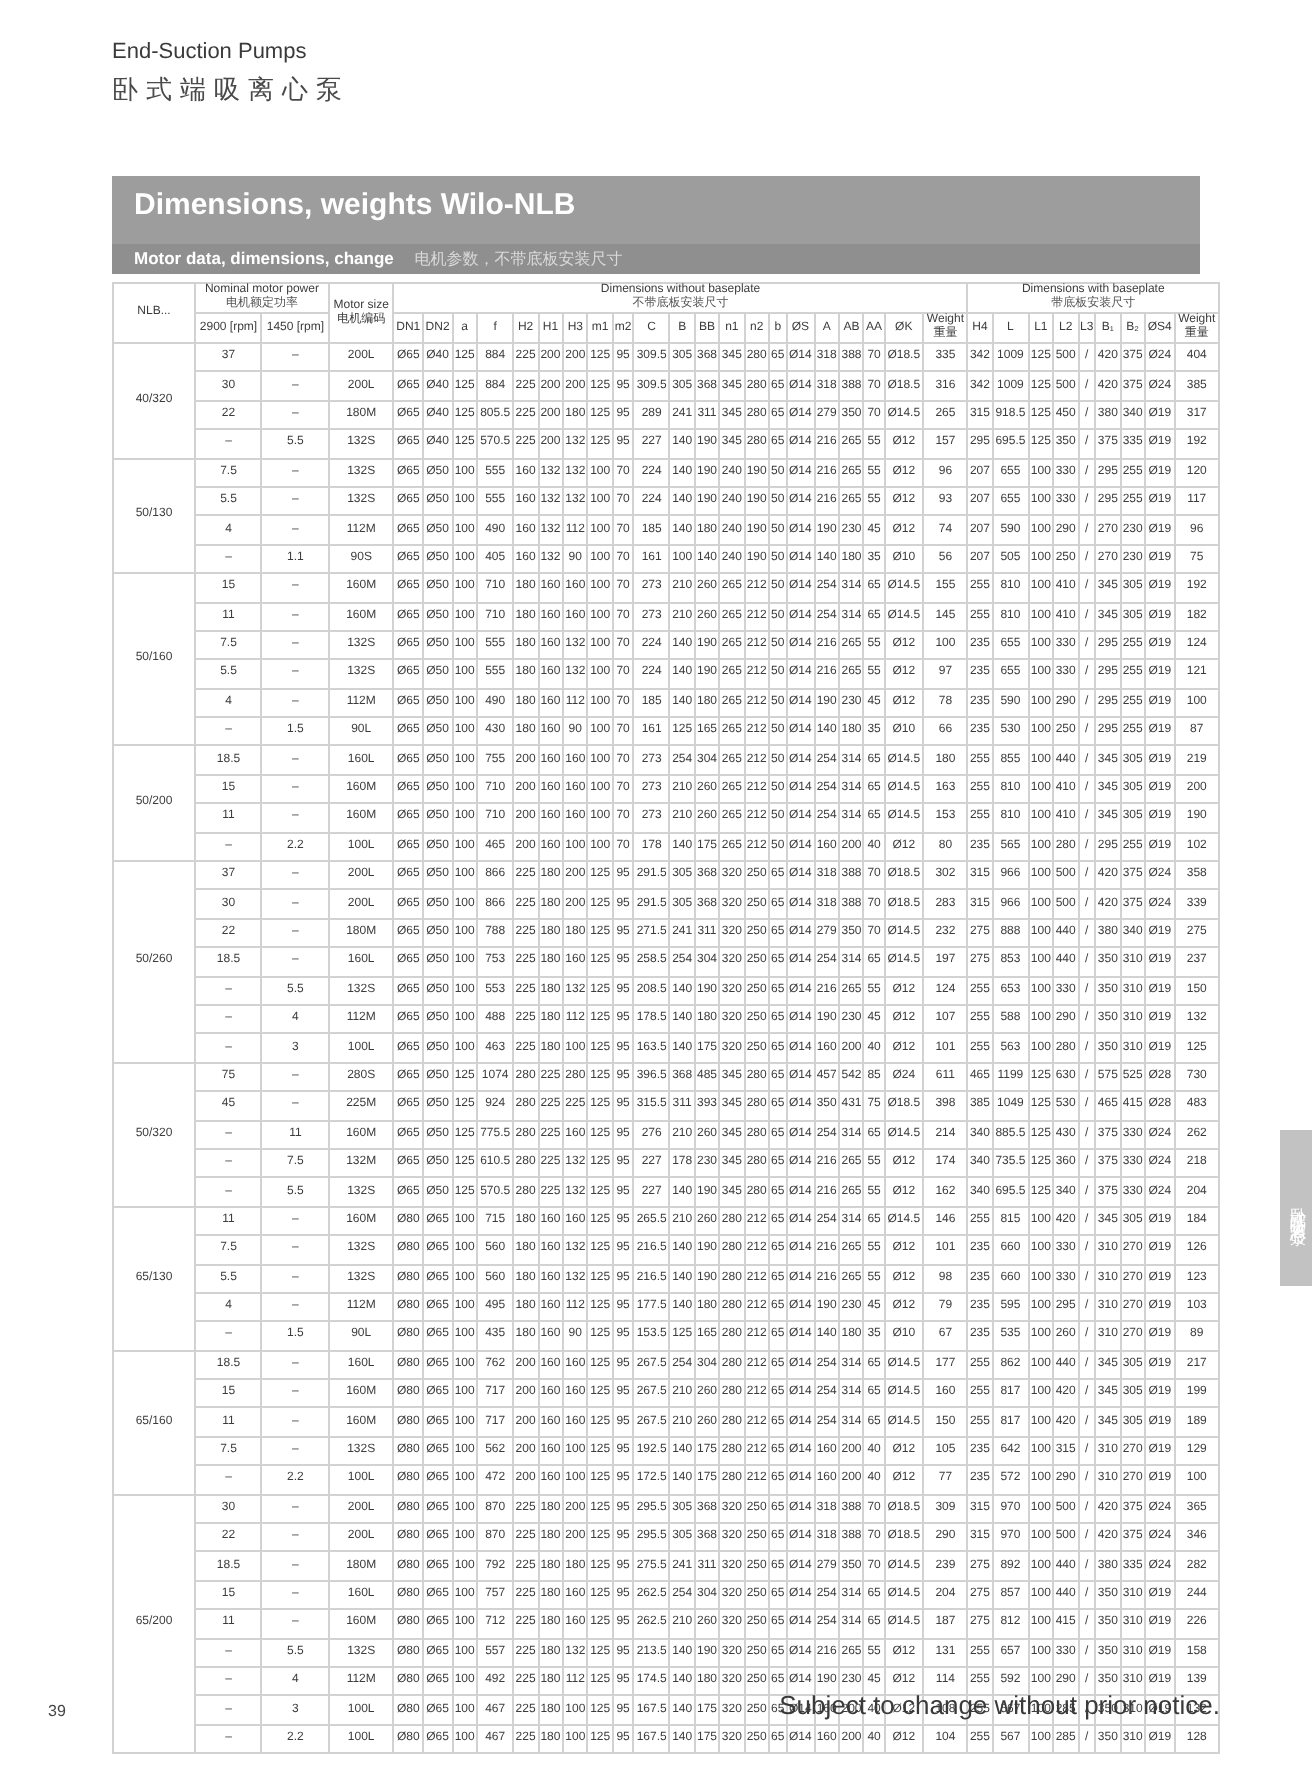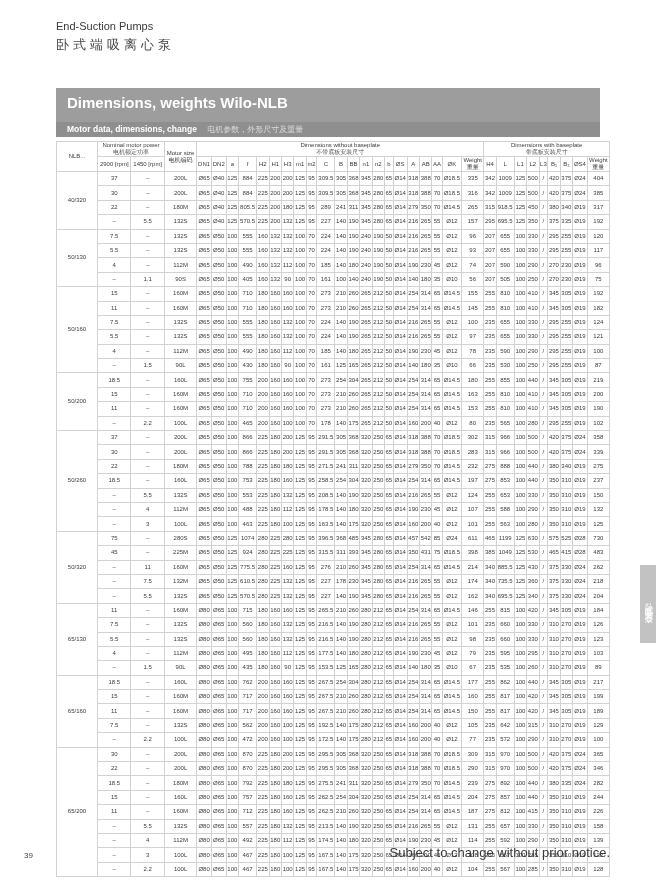--- a/index.html
+++ b/index.html
@@ -53,21 +53,21 @@
 
 <div class="page">
 
   <div class="hdr-en">End-Suction Pumps</div>
   <div class="hdr-zh">卧式端吸离心泵</div>
 
   <div class="title-bar">Dimensions, weights Wilo-NLB</div>
 
   <div class="sub-bar">
     <span class="en">Motor data, dimensions, change</span>
-    <span class="zh">电机参数，外形尺寸及重量</span>
+    <span class="zh">电机参数，不带底板安装尺寸</span>
   </div>
 
   <table class="dims">
     <thead>
       <tr>
         <th class="corner" rowspan="2">NLB...</th>
         <th class="grp-hdr" colspan="2">
           <span>Nominal motor power</span><br>
           <span class="zh">电机额定功率</span>
         </th>

